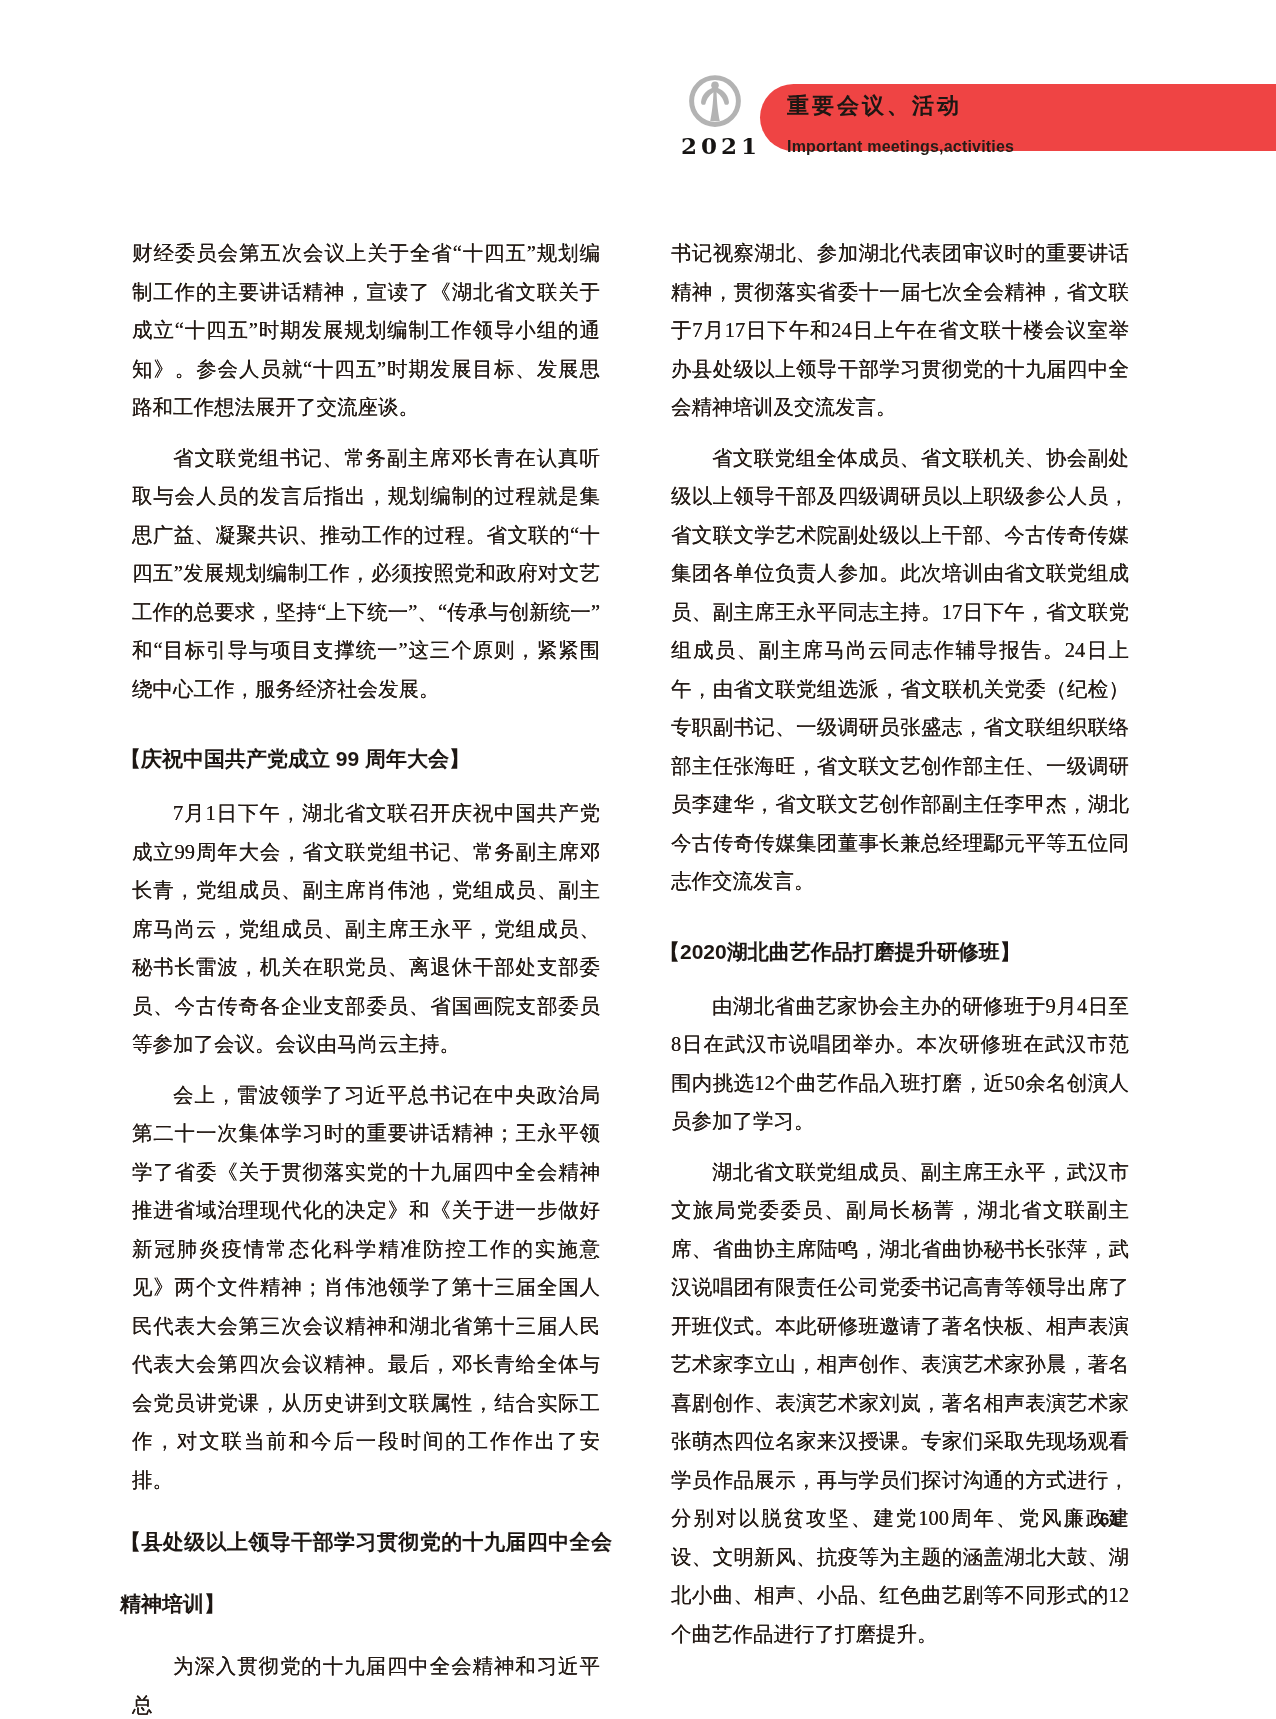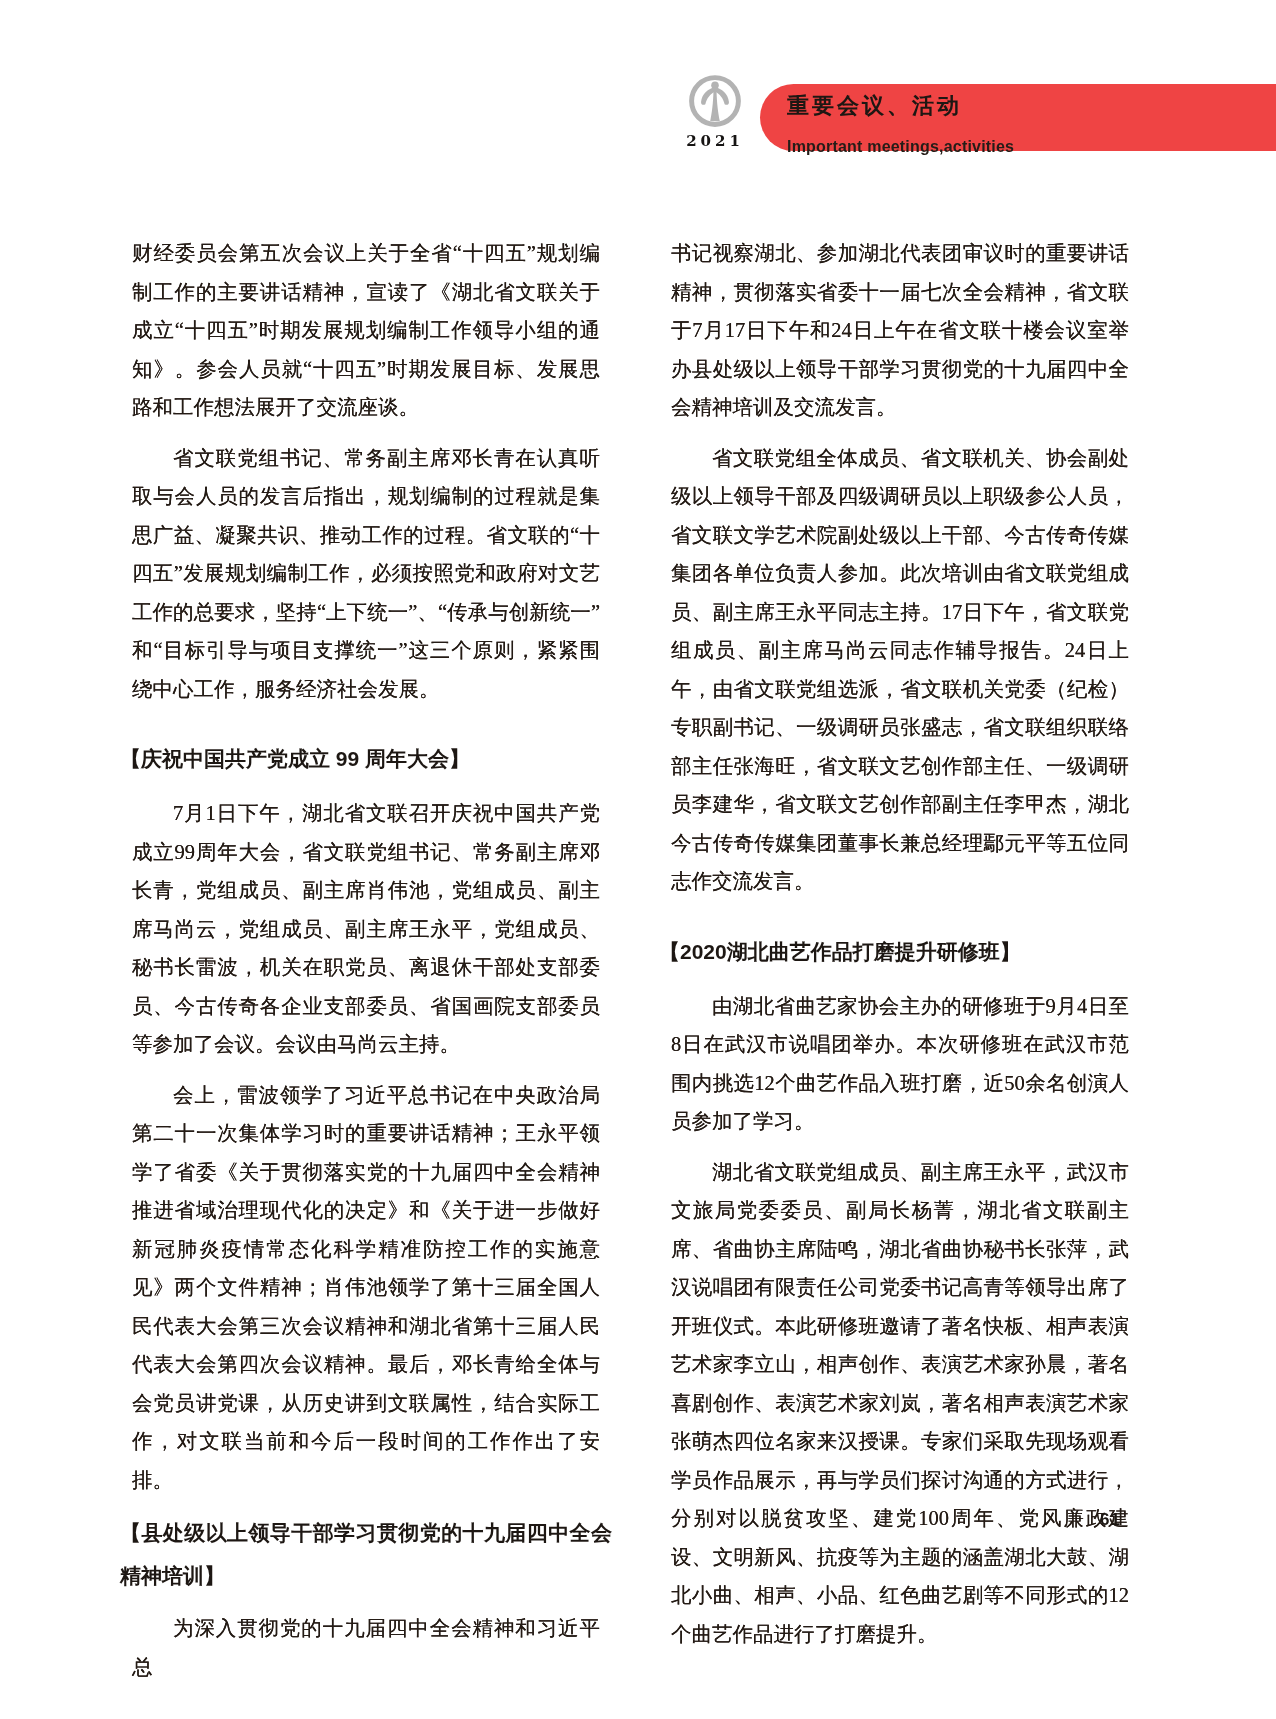--- a/index.html
+++ b/index.html
@@ -15,21 +15,21 @@
 
   
   .logo-wrap{
     position:absolute;left:681px;top:74px;width:68px;
     text-align:center;
   }
   .logo-wrap svg{display:block;margin:0 auto;}
   .logo-year{
     margin-top:4px;
     font-family:"DejaVu Serif","Liberation Serif",serif;
-    font-weight:700;font-size:15px;letter-spacing:4px;
+    font-weight:700;font-size:23px;letter-spacing:4px;
     color:#161413;white-space:nowrap;
   }
   .header-box{
     position:absolute;left:760px;top:84px;right:0;height:67px;
     background:#ef4444;
     border-radius:34px 0 0 34px;
     box-sizing:border-box;
     padding:9px 0 0 27px;
   }
   .header-title-cn{
@@ -57,21 +57,21 @@
   .col p.cont{text-indent:0;}
   .sec-heading{
     font-family:"Liberation Sans","DejaVu Sans",sans-serif;
     font-weight:700;font-size:21px;line-height:46px;
     letter-spacing:0;
     margin:28px 0 8px;
     text-align:justify;
     color:#1d1713;
     text-shadow:none;
   }
-  .sec-heading.two-line{line-height:43px;margin:0 0 0;}
+  .sec-heading.two-line{line-height:62px;margin:0 0 0;}
 
   
   .page-number{
     position:absolute;left:1100px;top:1510px;
     font-family:"Liberation Sans","DejaVu Sans",sans-serif;
     font-weight:700;font-size:17px;letter-spacing:1px;
     color:#1c1713;
   }
 </style>
 </head>

